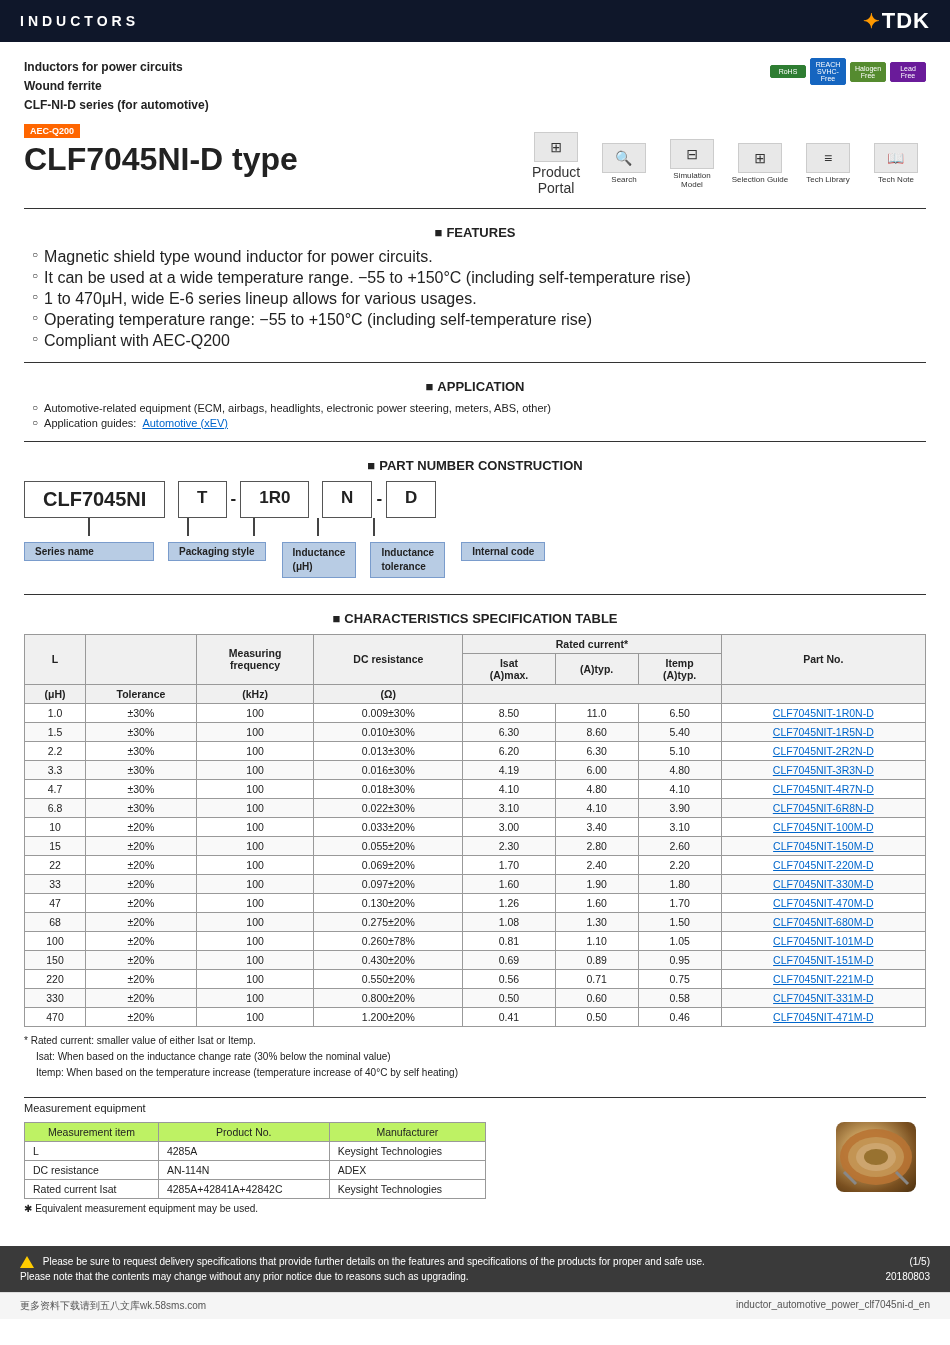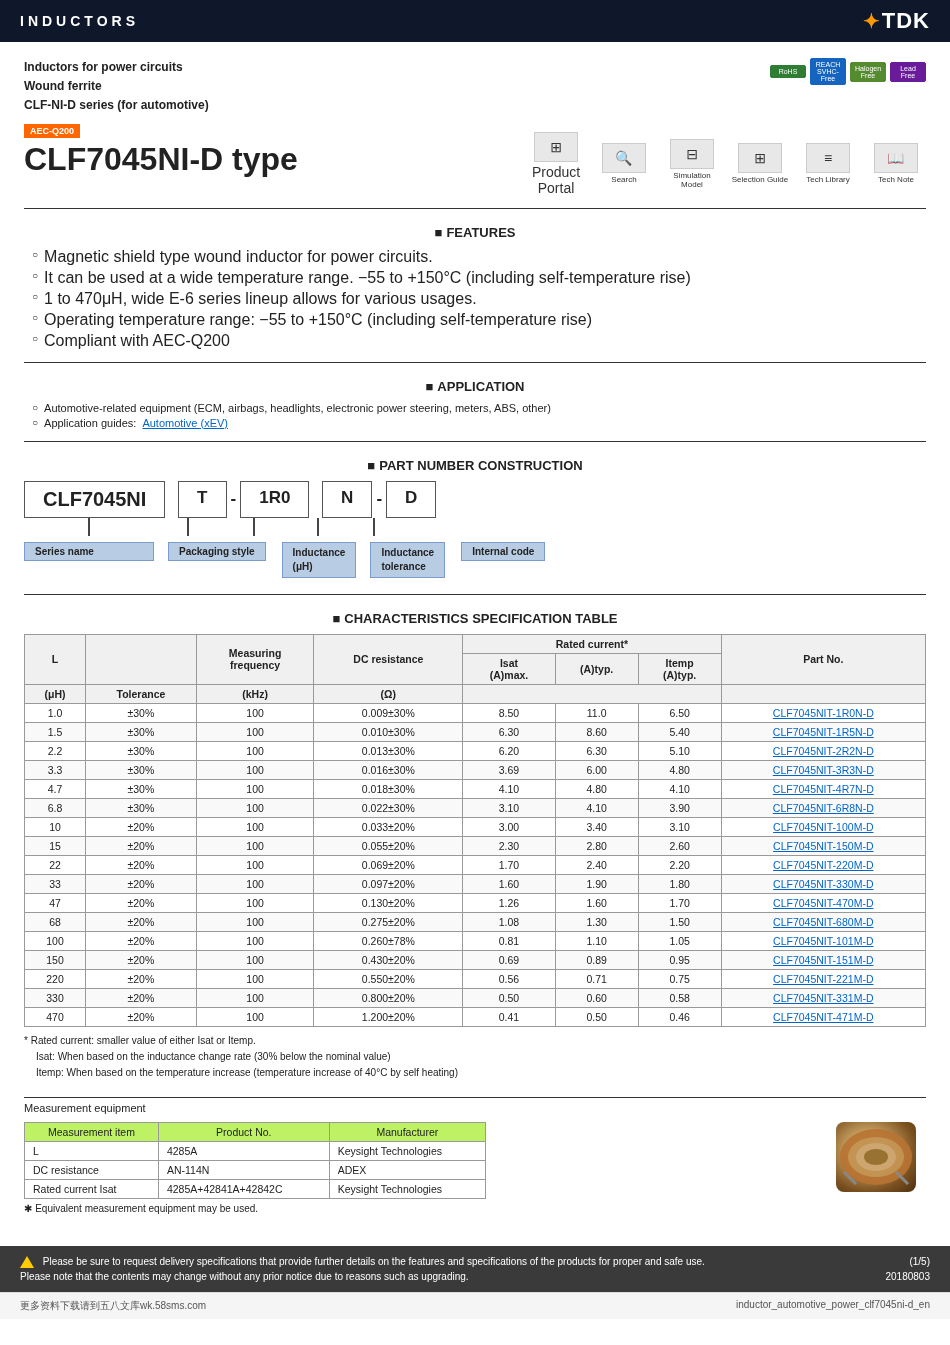--- a/index.html
+++ b/index.html
@@ -511,21 +511,21 @@
           <td>6.20</td>
           <td>6.30</td>
           <td>5.10</td>
           <td><a class="part-link" href="#">CLF7045NIT-2R2N-D</a></td>
         </tr>
         <tr>
           <td>3.3</td>
           <td>±30%</td>
           <td>100</td>
           <td>0.016±30%</td>
-          <td>3.69</td>
+          <td>4.19</td>
           <td>6.00</td>
           <td>4.80</td>
           <td><a class="part-link" href="#">CLF7045NIT-3R3N-D</a></td>
         </tr>
         <tr>
           <td>4.7</td>
           <td>±30%</td>
           <td>100</td>
           <td>0.018±30%</td>
           <td>4.10</td>

